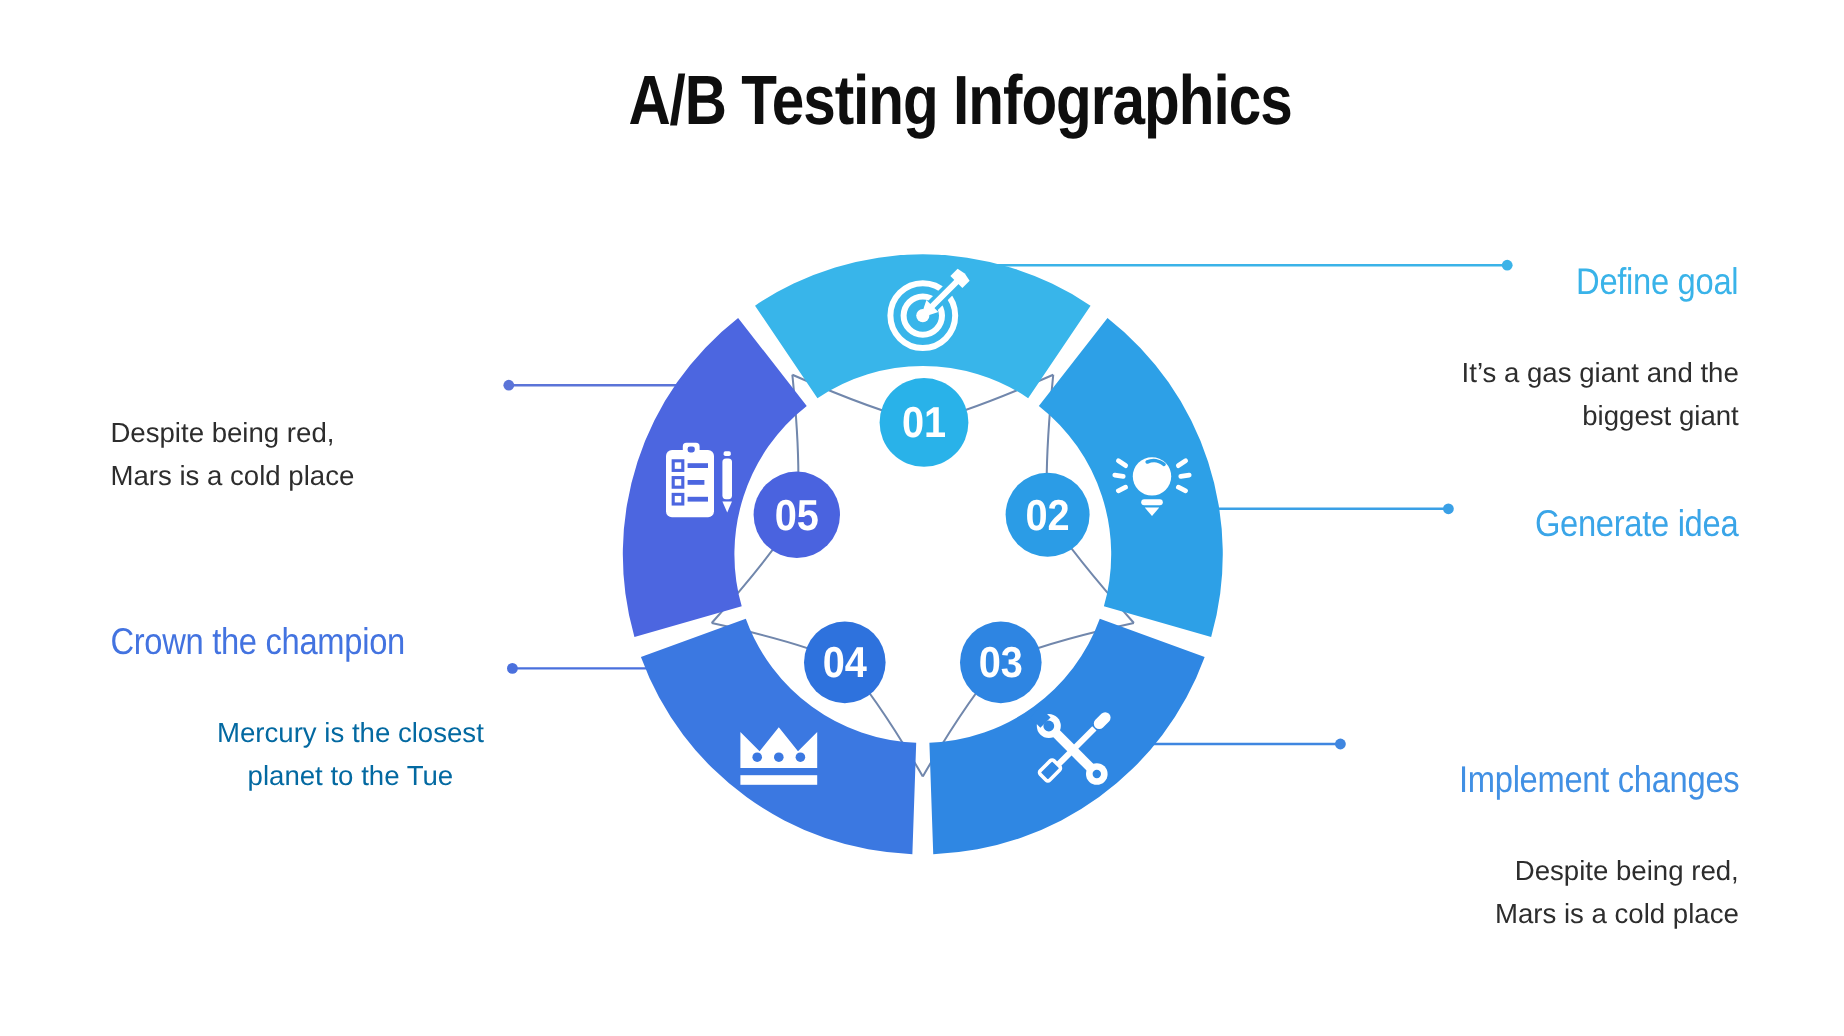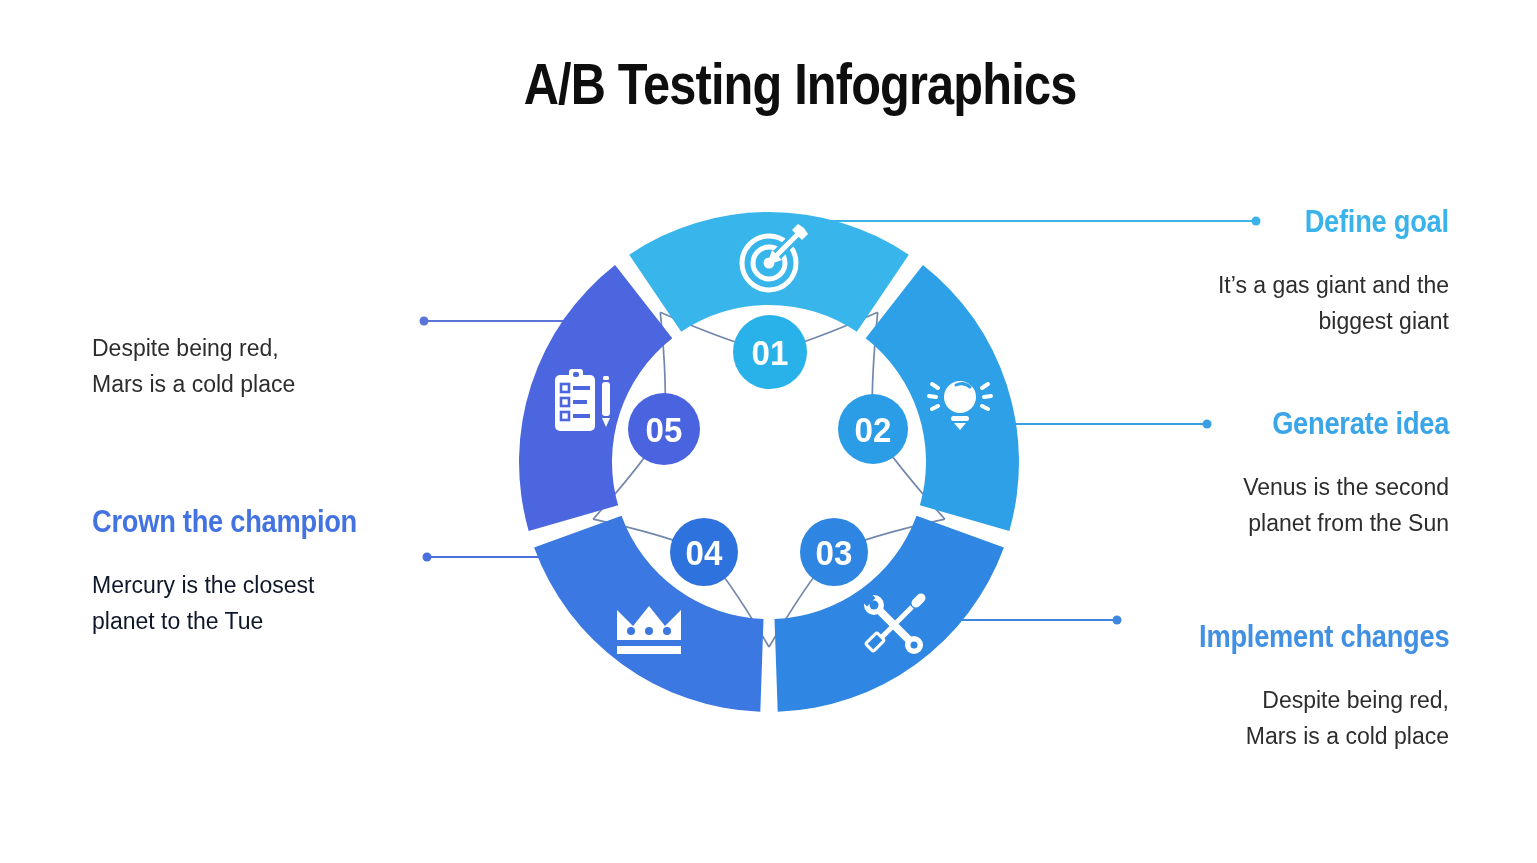--- a/index.html
+++ b/index.html
@@ -10,25 +10,25 @@
   }
   .title-wrap { position:absolute; top:50px; left:0; width:100%; text-align:center;margin-left:32px; }
   .title {
     display:inline-block; font-size:58px; font-weight:bold; letter-spacing:-1px;
     transform:scaleX(0.84); transform-origin:center;
   }
   svg.canvas { position:absolute; left:0; top:0; }
   .block { position:absolute; width:400px; }
   .block.left  { text-align:left; }
   .block.right { text-align:right; }
-  .heading { font-size:31px; font-weight:bold; line-height:36px; letter-spacing:-0.3px; white-space:nowrap; }
+  .heading { font-size:31px; font-weight:normal; line-height:36px; letter-spacing:-0.3px; white-space:nowrap;margin-top:13px; }
   .heading > span { display:inline-block; transform:scaleX(0.88); }
   .block.left  .heading > span { transform-origin:left center; }
   .block.right .heading > span { transform-origin:right center; }
-  .body { margin-top:27px; font-size:23px; line-height:36px; }
+  .body { margin-top:39px; font-size:23px; line-height:36px; }
   .badge-num { font-weight:bold; }
 </style>
 </head>
 <body>
 
 <div class="title-wrap">
   <span class="title" style="color: rgb(14, 14, 14);">A/B Testing Infographics</span>
 </div>
 
 <svg class="canvas" width="1537" height="863" viewBox="0 0 1537 863">
@@ -161,24 +161,20 @@
   <div class="body" style="color: rgb(45, 45, 45);">
     <div>It’s a gas giant and the</div>
     <div>biggest giant</div>
   </div>
 </div>
 
 <div class="block right" style="right:88px; top:406px;">
   <div class="heading">
     <span style="color: rgb(58, 165, 232);">Generate idea</span>
   </div>
-  <div class="body" style="color: rgb(45, 45, 45);">
-    <div>Venus is the second</div>
-    <div>planet from the Sun</div>
-  </div>
 </div>
 
 <div class="block right" style="right:88px; top:619px;">
   <div class="heading">
     <span style="color: rgb(65, 144, 228);">Implement changes</span>
   </div>
   <div class="body" style="color: rgb(45, 45, 45);">
     <div>Despite being red,</div>
     <div>Mars is a cold place</div>
   </div>
@@ -188,17 +184,17 @@
   <div class="body" style="color: rgb(45, 45, 45);">
     <div>Despite being red,</div>
     <div>Mars is a cold place</div>
   </div>
 </div>
 
 <div class="block left" style="left:92px; top:504px;">
   <div class="heading">
     <span style="color: rgb(67, 115, 224);">Crown the champion</span>
   </div>
-  <div class="body" style="color: #0f172a;">
+  <div class="body" style="color: #0369a1; text-align: center;">
     <div>Mercury is the closest</div>
     <div>planet to the Tue</div>
   </div>
 </div>
 
 </body></html>

